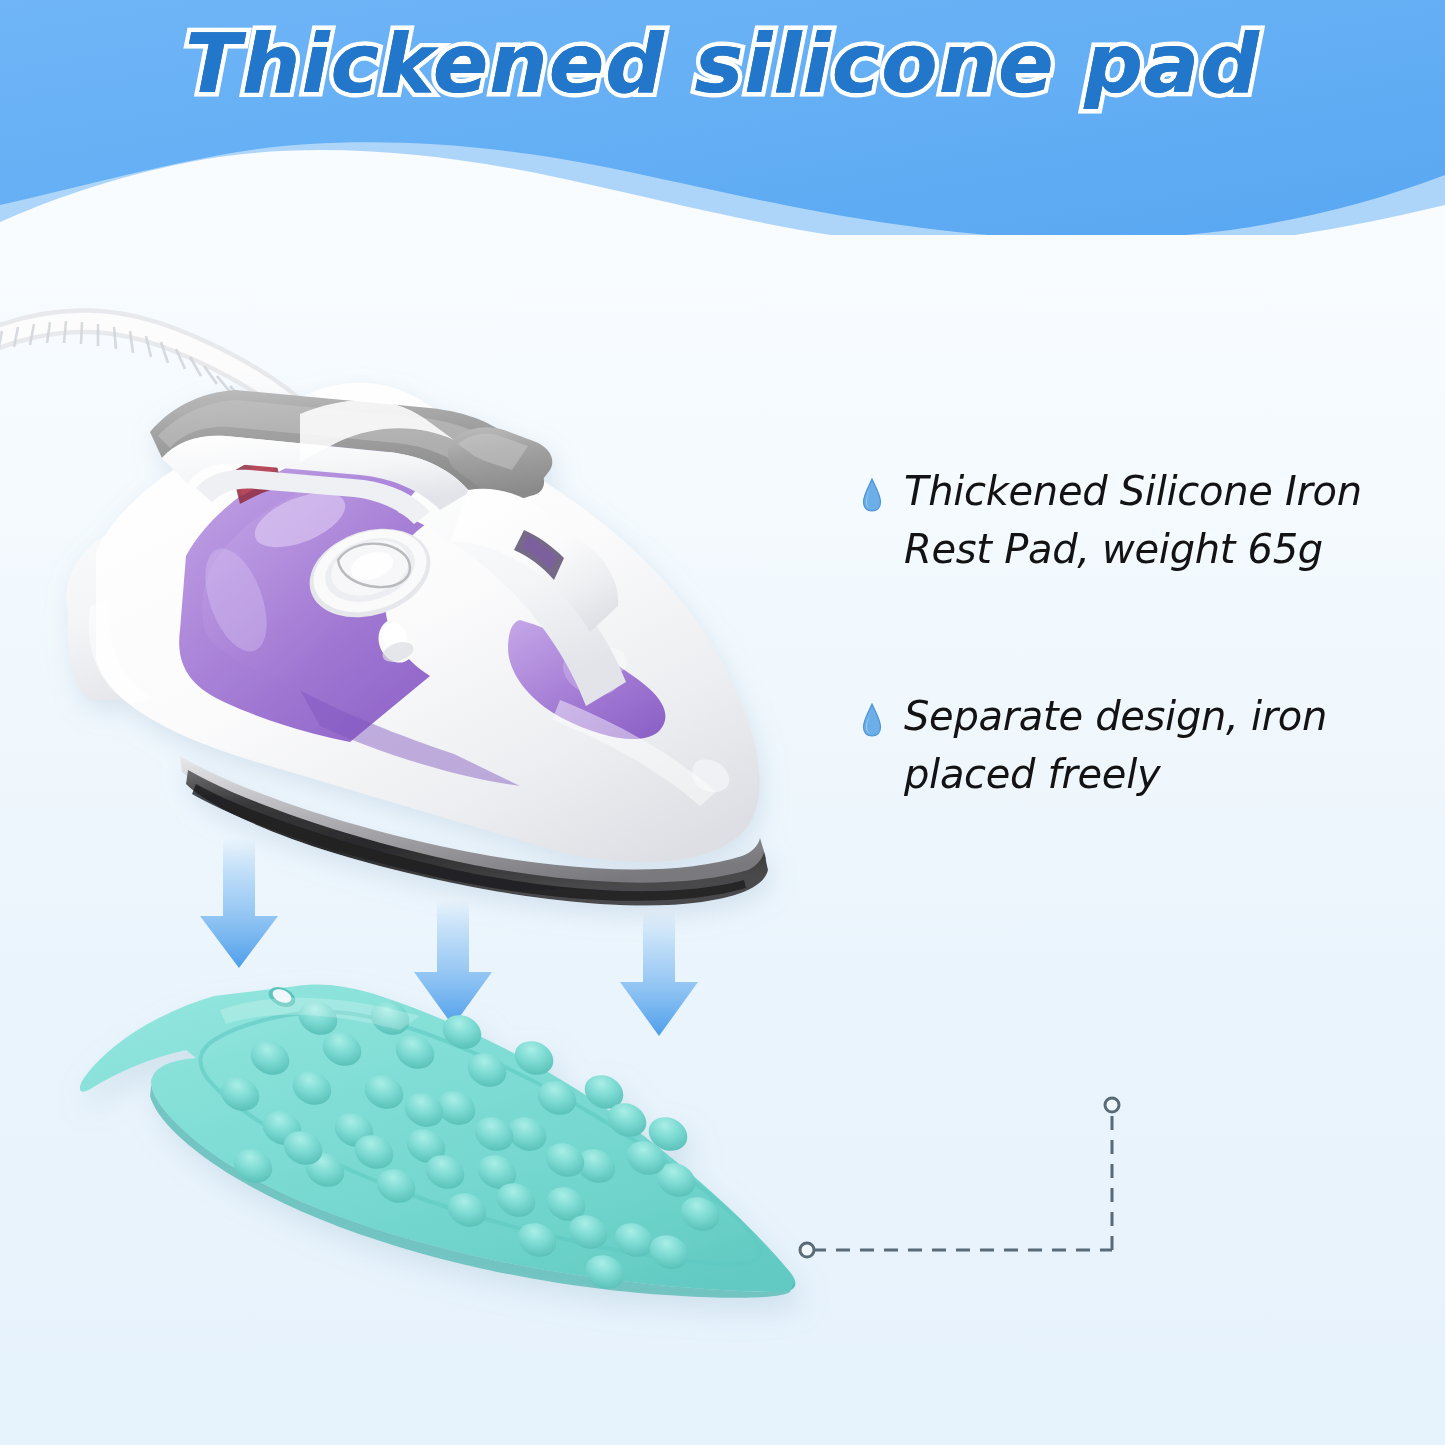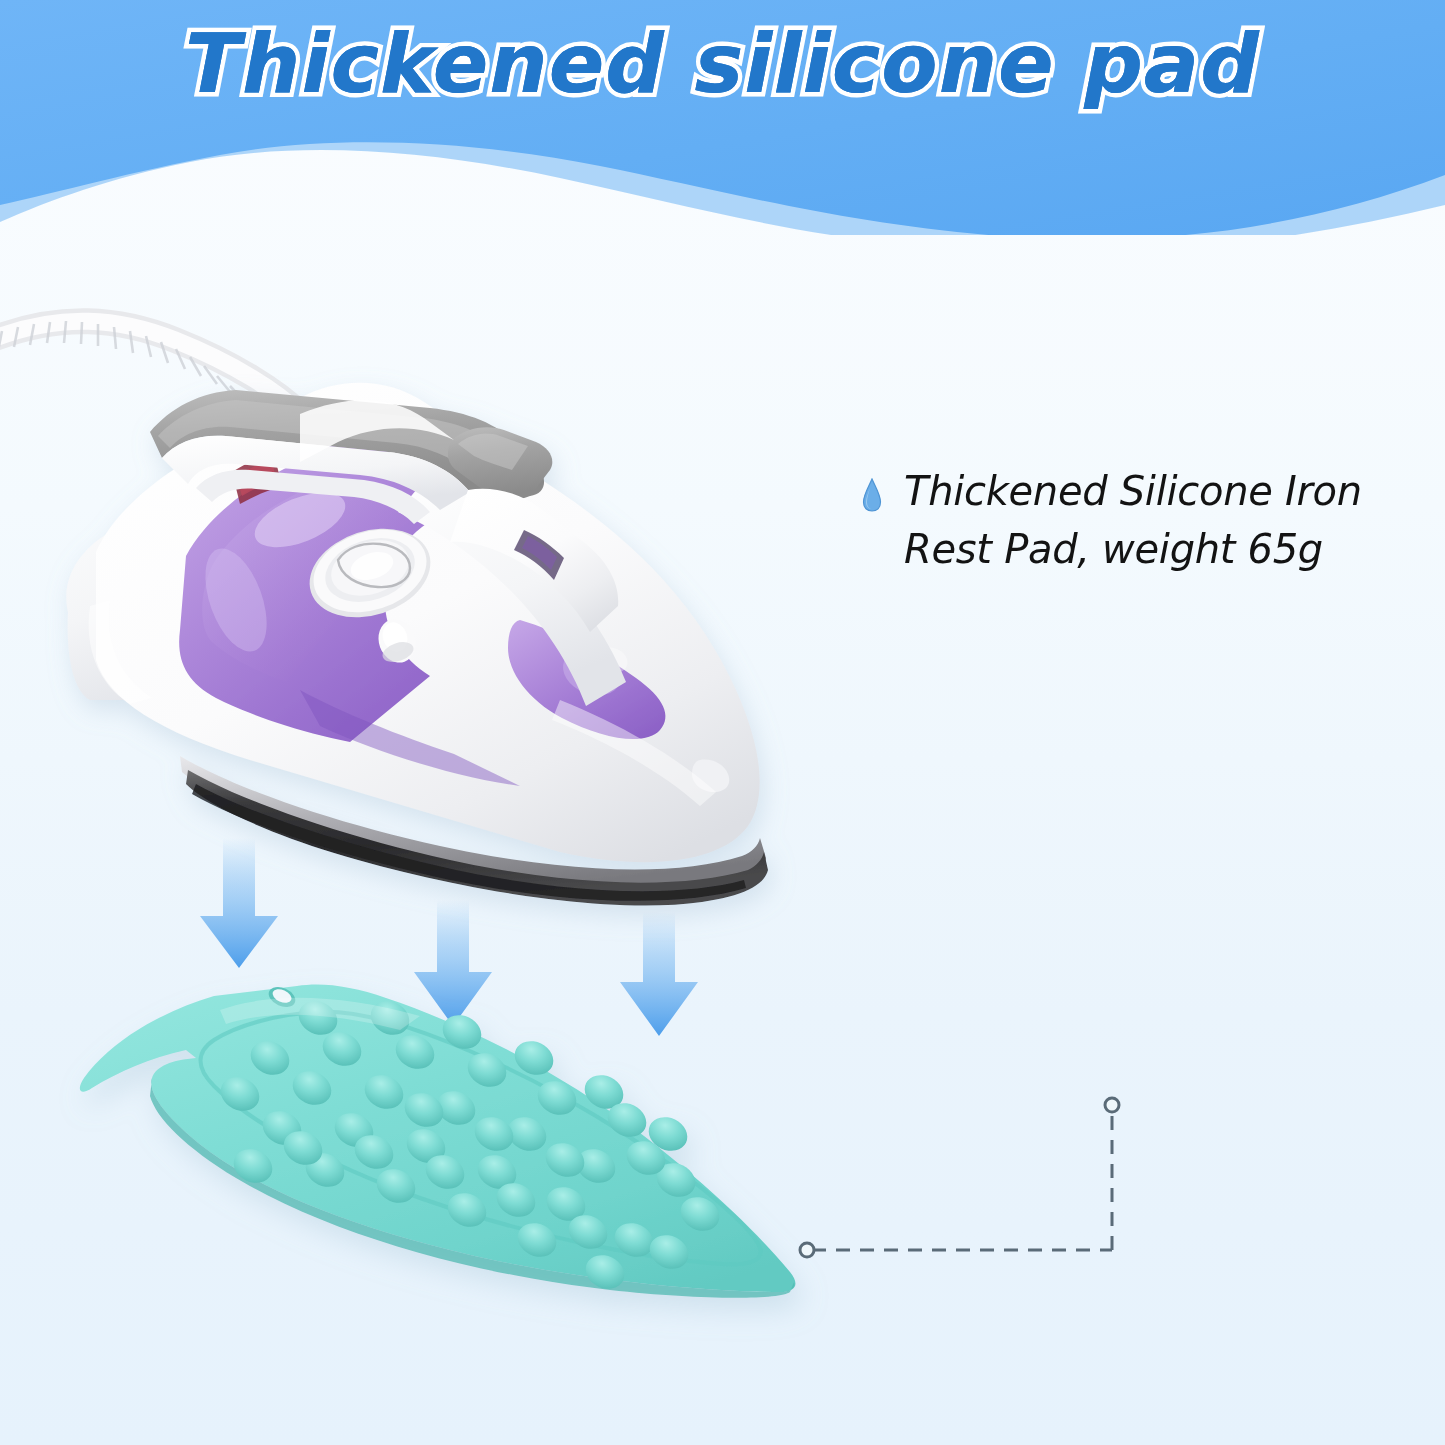--- a/index.html
+++ b/index.html
@@ -399,16 +399,23 @@
 
     <div class="feature">
       <svg class="bullet-icon" viewBox="0 0 20 34">
         <path d="M10,1 C13.5,9 18.5,17 18.5,24 C18.5,30 14.8,33 10,33 C5.2,33 1.5,30 1.5,24 C1.5,17 6.5,9 10,1 Z" fill="#6BAEE8" stroke="#4E94D4" stroke-width="1.2"></path>
         <path d="M8,10 C6,15 4,20 4,24 C4,28 6,30.5 9,31 C6,30 5,27 5,24 C5,20 6.5,15 8,10 Z" fill="#A7D2F2" opacity="0.8"></path>
       </svg>
       <div class="feature-text">Thickened Silicone Iron Rest Pad, weight 65g</div>
     </div>
 
 
+    <div class="feature">
+      <svg class="bullet-icon" viewBox="0 0 20 34">
+        <path d="M10,1 C13.5,9 18.5,17 18.5,24 C18.5,30 14.8,33 10,33 C5.2,33 1.5,30 1.5,24 C1.5,17 6.5,9 10,1 Z" fill="#6BAEE8" stroke="#4E94D4" stroke-width="1.2"></path>
+        <path d="M8,10 C6,15 4,20 4,24 C4,28 6,30.5 9,31 C6,30 5,27 5,24 C5,20 6.5,15 8,10 Z" fill="#A7D2F2" opacity="0.8"></path>
+      </svg>
+      <div class="feature-text">Separate design, iron placed freely</div>
+    </div>
 
   </div>
 
 </div>
 
 </body></html>

